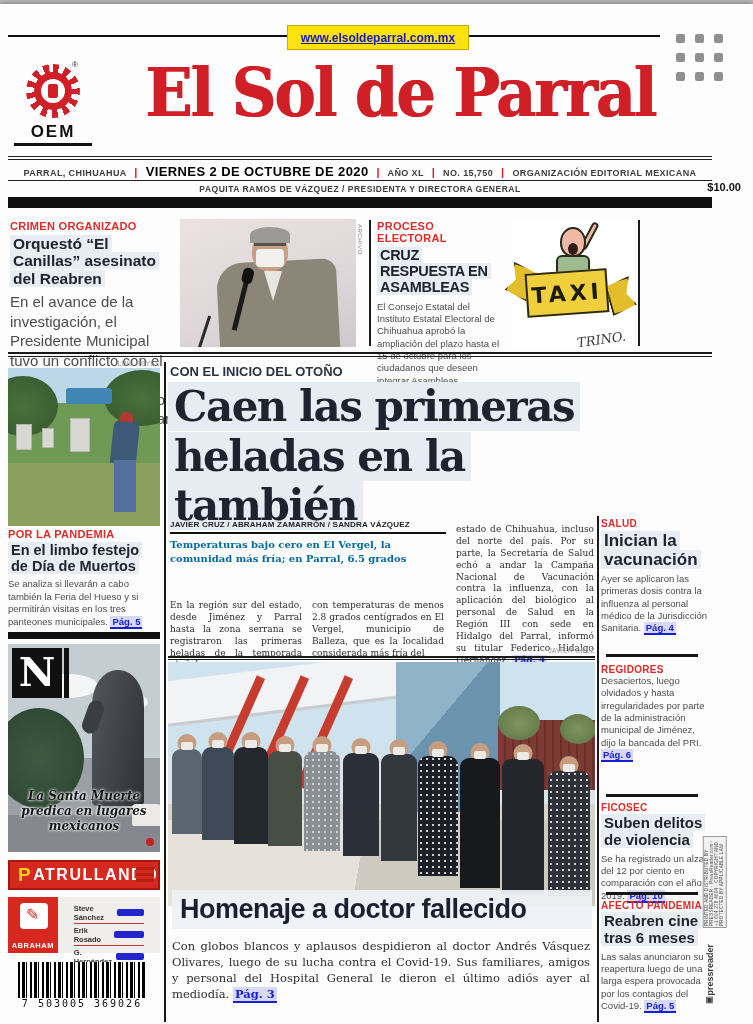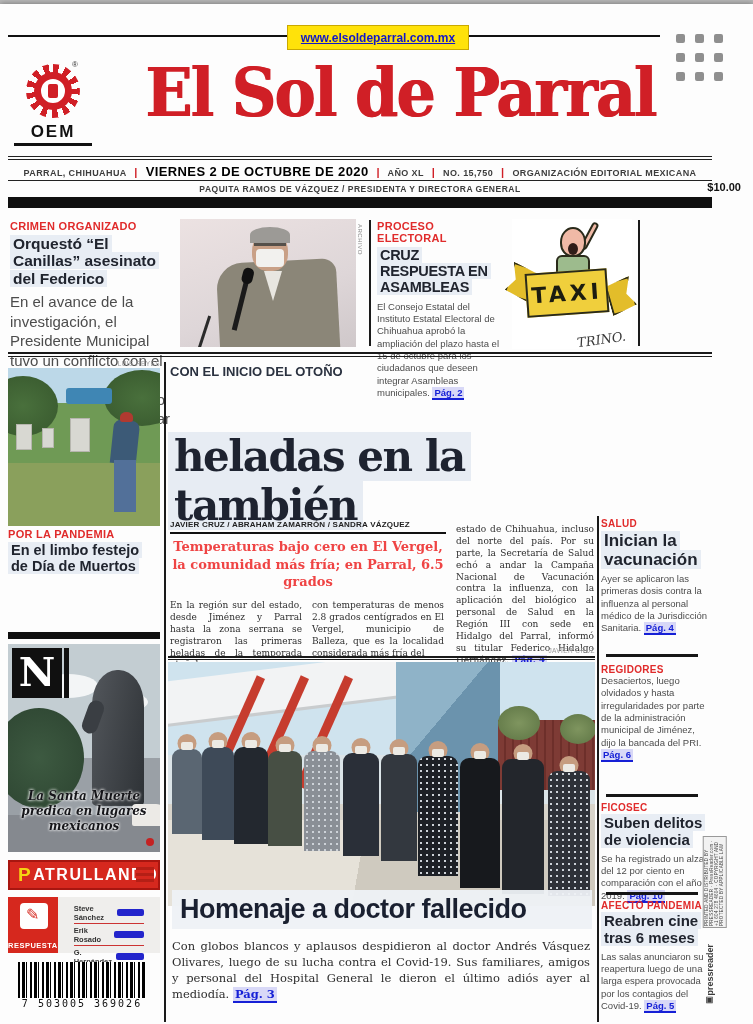--- a/index.html
+++ b/index.html
@@ -157,21 +157,21 @@
   .bc-num { font-family:"DejaVu Sans Mono", monospace; font-size:10px; letter-spacing:2px; color:#111; }
 
   
   .lead-kicker { position:absolute; top:360px; left:170px; font-size:13px; font-weight:bold; color:#2b3240; }
   .lead-hl { position:absolute; top:378px; left:168px; width:430px; font-family:"DejaVu Serif", serif;
              font-weight:bold; font-size:42px; line-height:1.18; color:#1e2330; letter-spacing:-1.5px; }
   .lead-hl span { background:#e7ecf3; padding:0 6px; box-decoration-break:clone; -webkit-box-decoration-break:clone; }
   .byline { position:absolute; top:516px; left:170px; width:276px; font-size:8px; font-weight:bold; color:#222;
             border-bottom:2px solid #111; padding-bottom:3px; letter-spacing:.2px; }
   .deck { position:absolute; top:534px; left:170px; width:276px; font-family:"DejaVu Serif", serif;
-          font-weight:bold; font-size:13px; line-height:1.35; color:#ef4444;text-align:center; }
+          font-weight:bold; font-size:10px; line-height:1.35; color:#0369a1; }
   .lead-col { position:absolute; font-family:"DejaVu Serif", serif; font-size:9px; line-height:1.32;
               color:#2e2e2e; text-align:justify; }
   .main-rule { position:absolute; top:652px; left:168px; width:427px; height:4px;
                border-top:2px solid #1a1a1a; border-bottom:1px solid #1a1a1a; }
   .mp-credit { position:absolute; top:643px; left:460px; width:135px; }
 
   
   .photo-main { position:absolute; top:658px; left:168px; width:427px; height:244px; overflow:hidden;
                 background:linear-gradient(#cfe3ee 0 38%, #dbe4e8 38% 58%, #d8d4cb 58% 100%); }
   .canopy { position:absolute; top:6px; left:-20px; width:260px; height:42px; background:#f2f3f4;
@@ -260,21 +260,21 @@
     <span class="sep">|</span>
     <span>ORGANIZACIÓN EDITORIAL MEXICANA</span>
   </div>
   <div class="rule" style="top:176px"></div>
   <div class="director">PAQUITA RAMOS DE VÁZQUEZ / PRESIDENTA Y DIRECTORA GENERAL</div>
   <div class="price">$10.00</div>
   <div class="blackbar"></div>
 
   <div class="story-tl">
     <div class="kicker">CRIMEN ORGANIZADO</div>
-    <div class="hl"><span>Orquestó “El Canillas” asesinato del Federico</span></div>
+    <div class="hl"><span>Orquestó “El Canillas” asesinato del Reabren</span></div>
     <div class="body-sm"><span>En el avance de la investigación, el Presidente Municipal tuvo un conflicto con el grupo que encabeza Roberto G. M. “El 32” o “El Mudo”, al no aceptar delincuentes en la corporación policíaca. </span><span class="plink">Pág. 4B</span></div>
   </div>
 
   <div class="photo-podium">
     <div class="suit"></div>
       <div class="shirt"></div>
     <div class="head-p"></div>
       <div class="hair-p"></div>
       <div class="glasses"></div>
       <div class="mask-p"></div>
@@ -313,20 +313,21 @@
     <div class="tomb" style="top:56px; left:8px; width:16px; height:26px;"></div>
     <div class="tomb" style="top:60px; left:34px; width:12px; height:20px;"></div>
     <div class="tomb" style="top:50px; left:62px; width:20px; height:34px;"></div>
     <div class="cem-man-body"></div>
       <div class="cem-man-legs"></div>
       <div class="cem-man-cap"></div>
   </div>
   <div class="story-pan">
     <div class="kicker">POR LA PANDEMIA</div>
     <div class="hl"><span>En el limbo festejo de Día de Muertos</span></div>
+    <div class="body-sm" style="font-size:9.5px"><span>Se analiza si llevarán a cabo también la Feria del Hueso y si permitirán visitas en los tres panteones municipales. </span><span class="plink">Pág. 5</span></div>
   </div>
   <div class="lc-divider"></div>
 
   <div class="nmag">
     <div class="ncloud" style="top:30px; left:30px; width:60px; height:24px;"></div>
     <div class="ncloud" style="top:48px; left:90px; width:50px; height:20px;"></div>
     <div class="ntree"></div>
     <div class="statue"></div>
     <div class="nvan"></div>
     <div class="nlogo">N</div>
@@ -336,21 +337,21 @@
 
   <div class="patrullando">
     <b>P</b>
       <span>ATRULLANDO</span>
     <i class="patr-stripes"></i>
   </div>
 
   <div class="escriben">
     <div class="esc-red">
       <div class="pic"></div>
-      <div class="lbl">RESPUESTA</div>
+      <div class="lbl">ABRAHAM</div>
     </div>
     <div class="esc-list">
       <div class="esc-row">
         <span>Steve Sánchez</span>
         <i class="link-bar"></i>
       </div>
       <div class="esc-row">
         <span>Erik Rosado</span>
         <i class="link-bar"></i>
       </div>
@@ -364,21 +365,21 @@
   <div class="barcode">
     <div class="bars"></div>
     <div class="bc-num">7 503005 369026</div>
   </div>
 
   <div class="vline" style="top:358px; left:164px; height:660px; width:2px;"></div>
   <div class="vline" style="top:512px; left:597px; height:506px; width:2px;"></div>
 
   <div class="lead-kicker">CON EL INICIO DEL OTOÑO</div>
   <div class="lead-hl">
-    <br>
+    <span>Caen las primeras</span><br>
     <span>heladas en la también</span>
   </div>
   <div class="byline">JAVIER CRUZ / ABRAHAM ZAMARRÓN / SANDRA VÁZQUEZ</div>
   <div class="deck">Temperaturas bajo cero en El Vergel, la comunidad más fría; en Parral, 6.5 grados</div>
   <div class="lead-col" style="top:596px; left:170px; width:132px;">En la región sur del estado, desde Jiménez y Parral hasta la zona serrana se registraron las primeras heladas de la temporada otoñal,</div>
   <div class="lead-col" style="top:596px; left:312px; width:132px;">con temperaturas de menos 2.8 grados centígrados en El Vergel, municipio de Balleza, que es la localidad considerada más fría del</div>
   <div class="lead-col" style="top:520px; left:456px; width:138px;">
     <span>estado de Chihuahua, incluso del norte del país. Por su parte, la Secretaría de Salud echó a andar la Campaña Nacional de Vacunación contra la influenza, con la aplicación del biológico al personal de Salud en la Región III con sede en Hidalgo del Parral, informó su titular Federico Hidalgo Hernández. </span><span class="plink">Pág. 4</span>
   </div>
   <div class="main-rule"></div>

